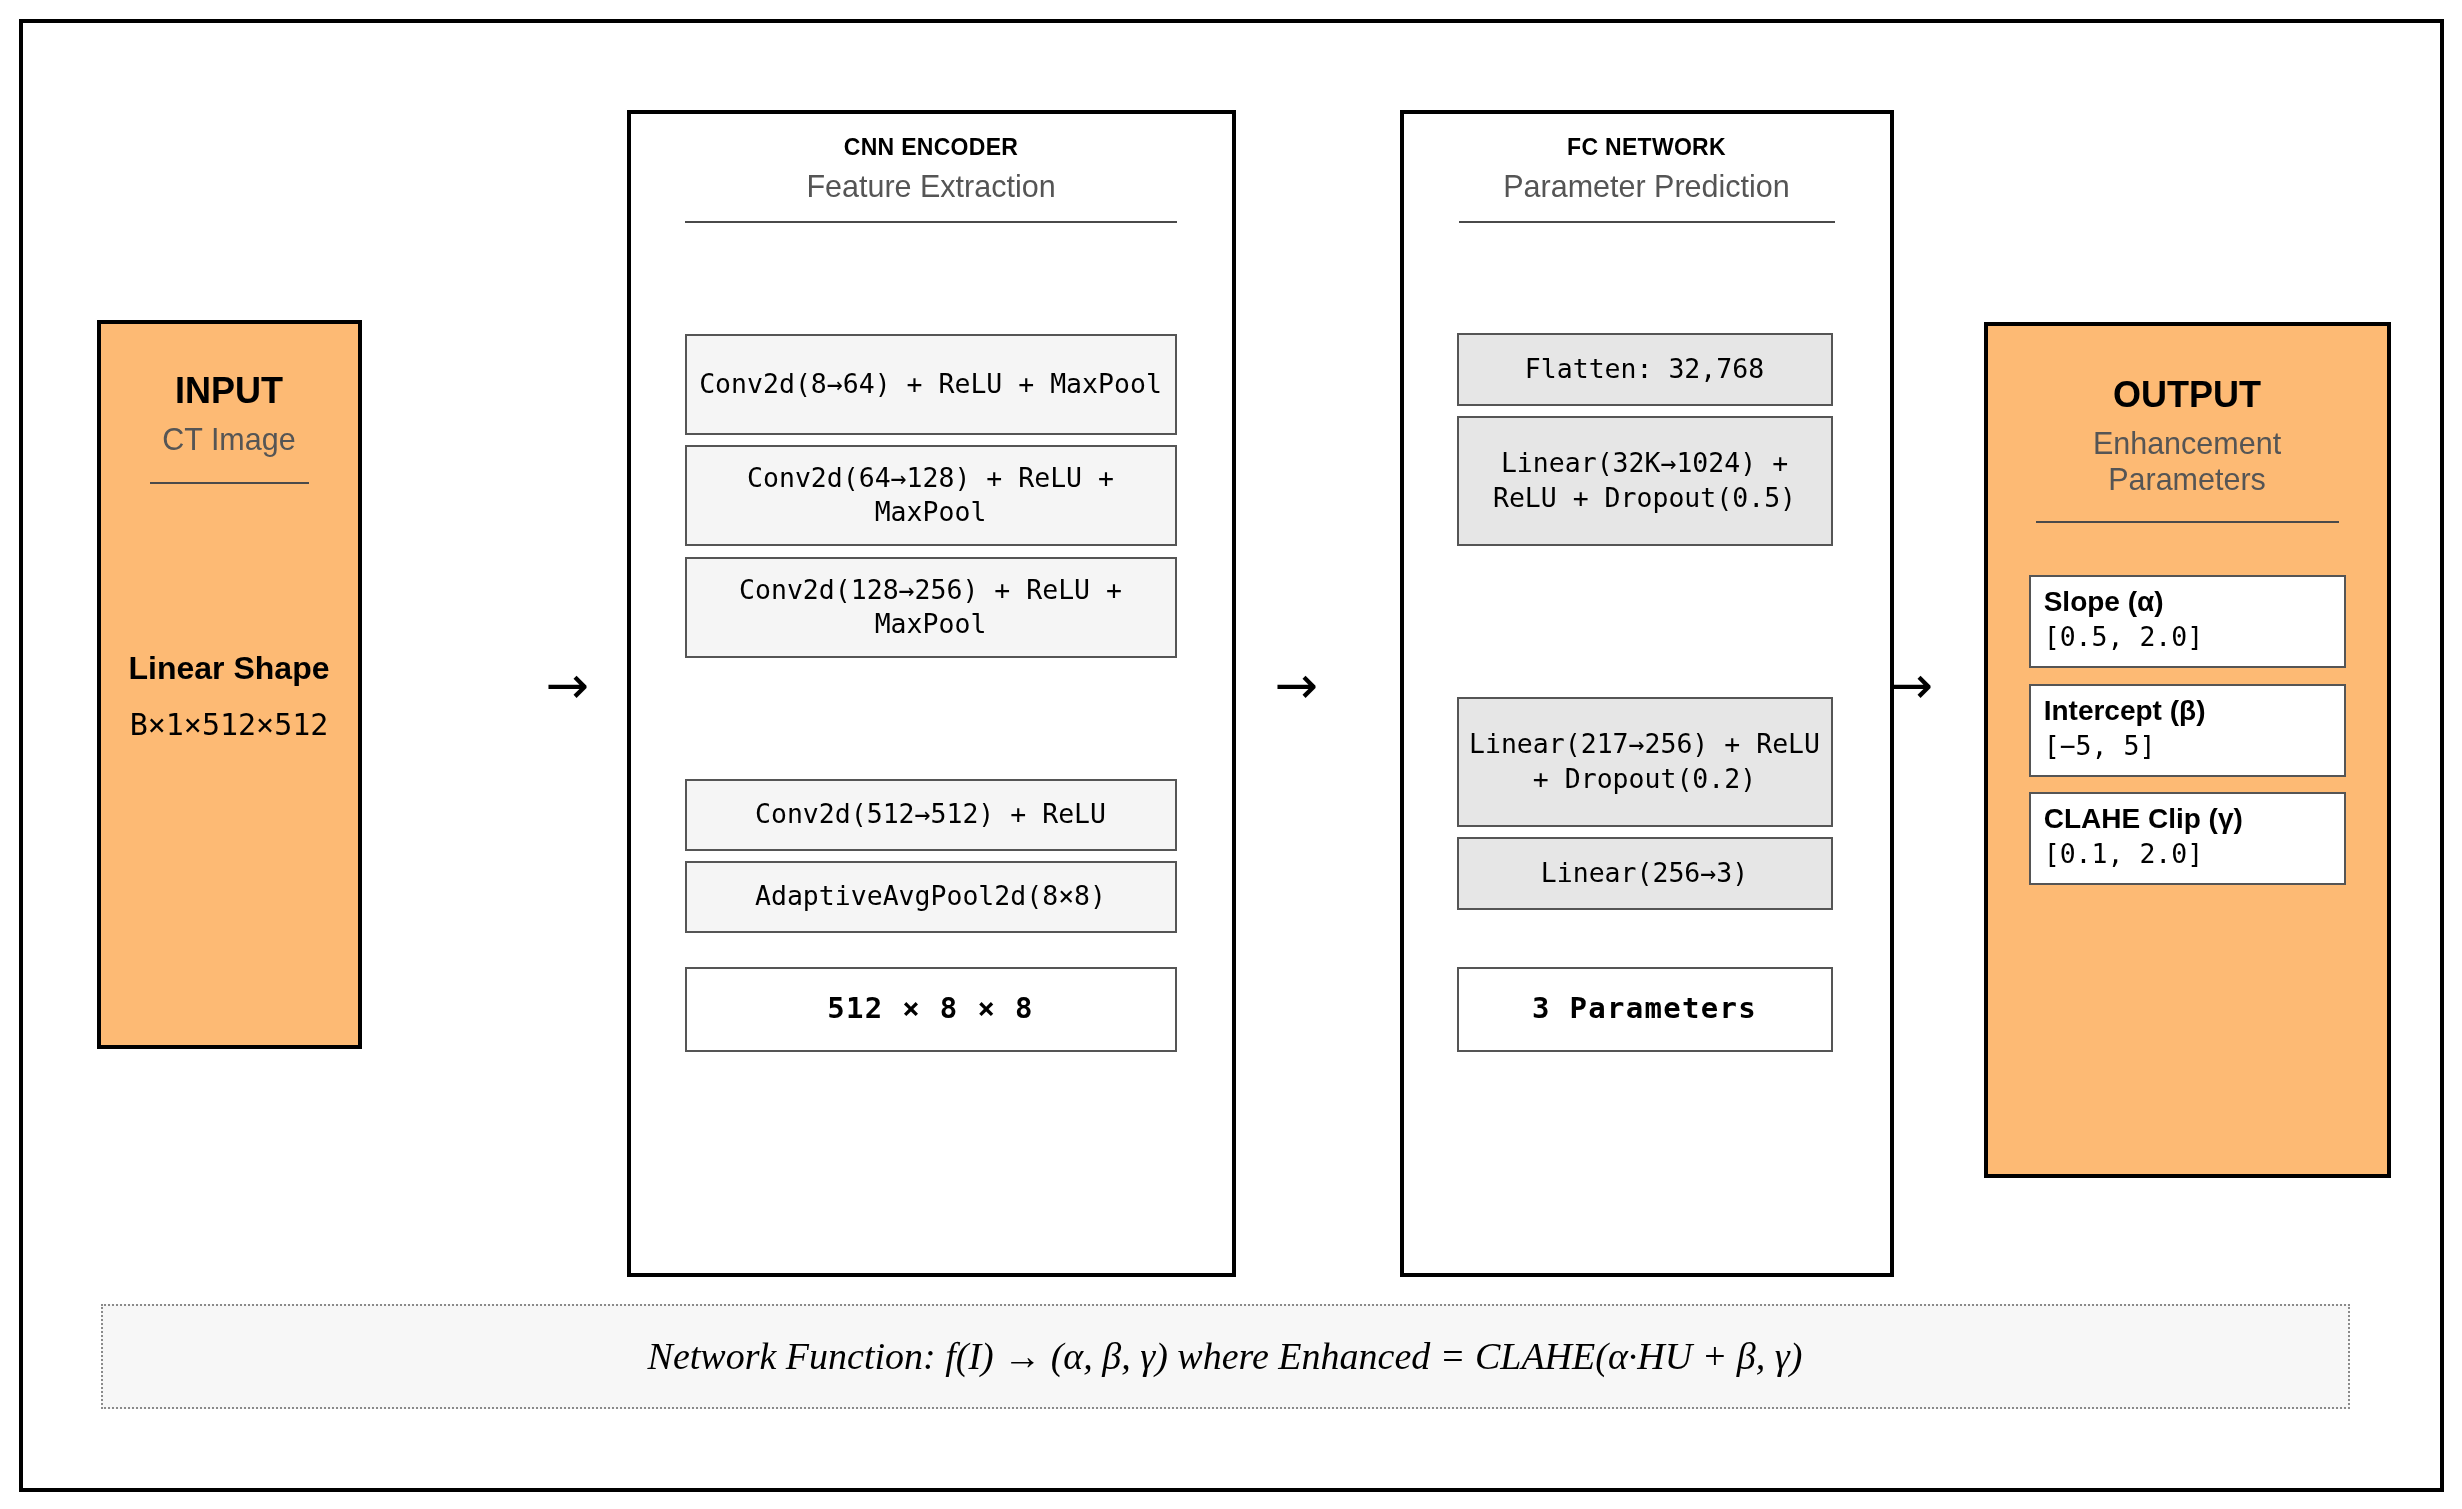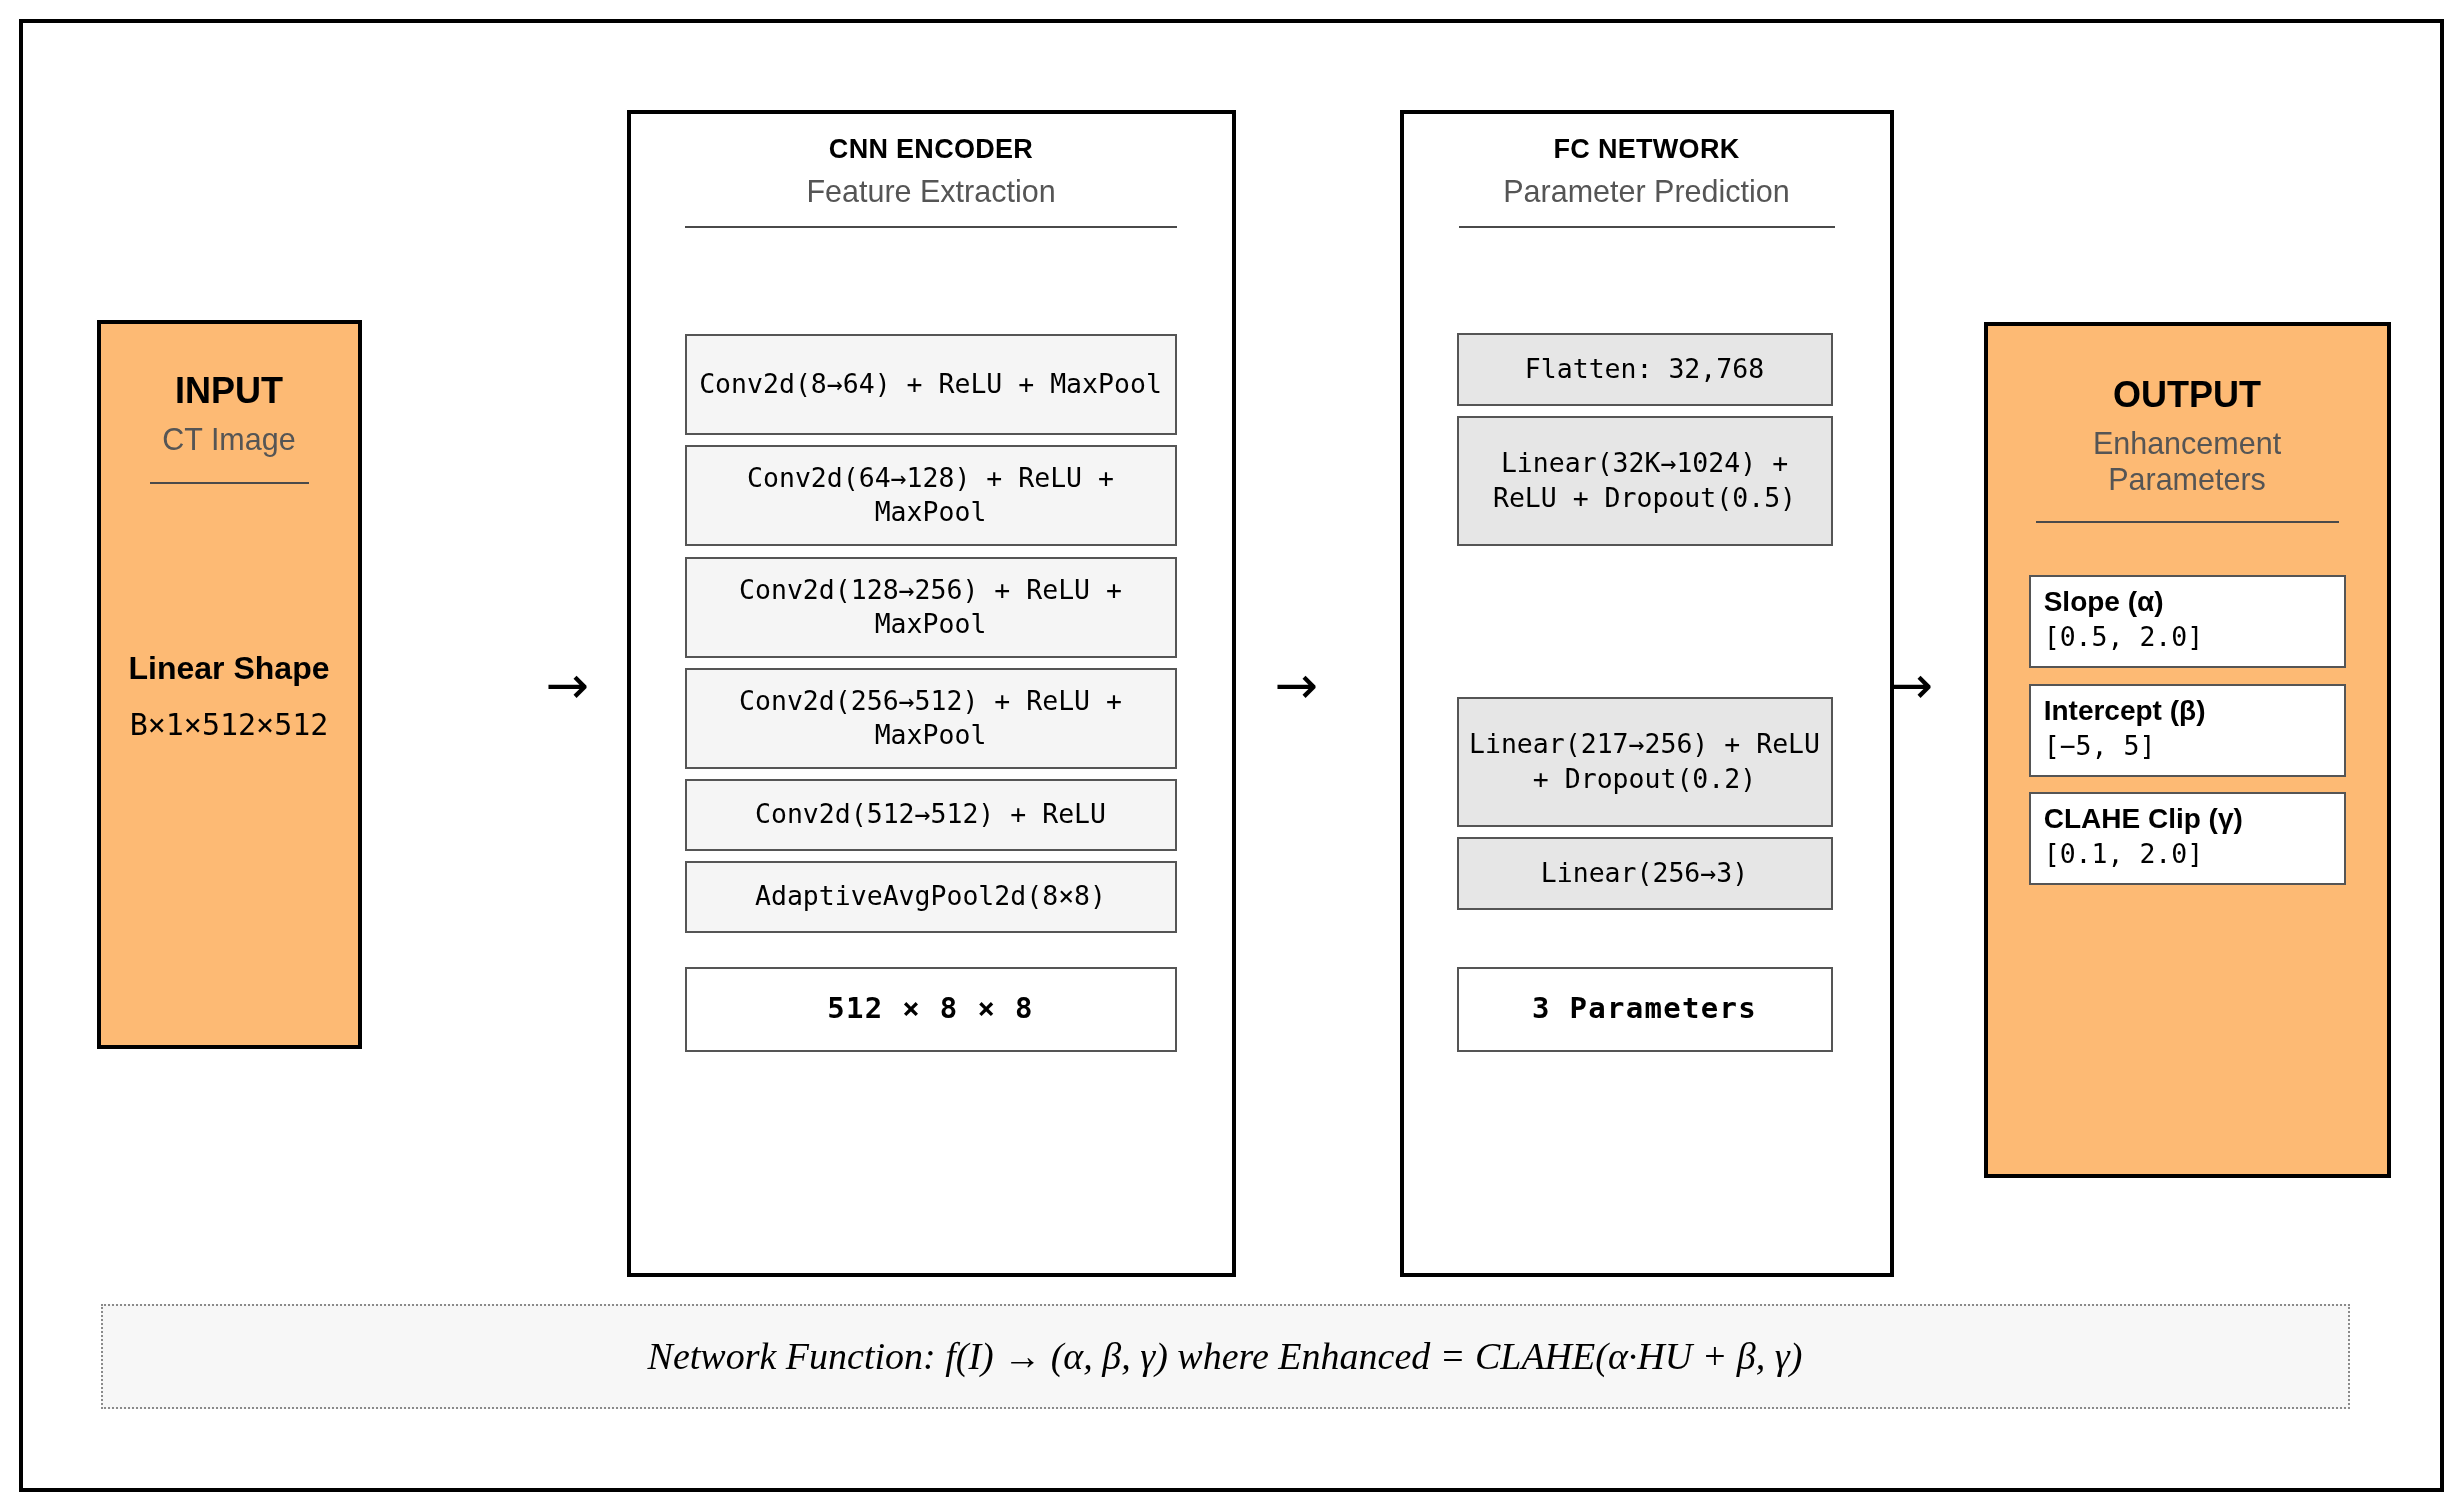--- a/index.html
+++ b/index.html
@@ -32,21 +32,21 @@
     position: absolute;
     border: 4.6px solid #000000;
     box-sizing: border-box;
     background: #ffffff;
   }
   .stage-head {
     text-align: center;
     padding-top: 20px;
   }
   .stage-title {
-    font-size: 27px;
+    font-size: 23px;
     font-weight: bold;
     letter-spacing: 0.3px;
     color: #000000;
     line-height: 1.15;
   }
   .stage-sub {
     font-size: 30.5px;
     color: #555555;
     margin-top: 9.3px;
     line-height: 1.15;
@@ -177,21 +177,20 @@
   <div class="stage-col" style="left:604px; top:87px; width:609px; height:1167px;">
     <div class="stage-head">
       <div class="stage-title">CNN ENCODER</div>
       <div class="stage-sub">Feature Extraction</div>
     </div>
     <div class="rule" style="width:492px;"></div>
 
     <div class="layer enc" style="position:absolute; left:54px; top:220px; width:492px; height:101px;">Conv2d(8→64) + ReLU + MaxPool</div>
     <div class="layer enc" style="position:absolute; left:54px; top:331px; width:492px; height:101px;">Conv2d(64→128) + ReLU + MaxPool</div>
     <div class="layer enc" style="position:absolute; left:54px; top:443px; width:492px; height:101px;">Conv2d(128→256) + ReLU + MaxPool</div>
-    <div class="layer enc" style="position:absolute; left:54px; top:554px; width:492px; height:101px;">Conv2d(256→512) + ReLU + MaxPool</div>
     <div class="layer enc" style="position:absolute; left:54px; top:665px; width:492px; height:72px;">Conv2d(512→512) + ReLU</div>
     <div class="layer enc" style="position:absolute; left:54px; top:747px; width:492px; height:72px;">AdaptiveAvgPool2d(8×8)</div>
 
     <div class="layer outshape" style="position:absolute; left:54px; top:853px; width:492px; height:85px;">512 × 8 × 8</div>
   </div>
 
   <div class="arrow" style="left:1252px; top:636px;">→</div>
 
   <div class="stage-col" style="left:1333px; top:87px; width:494px; height:1167px;margin-left:44px;">
     <div class="stage-head">

